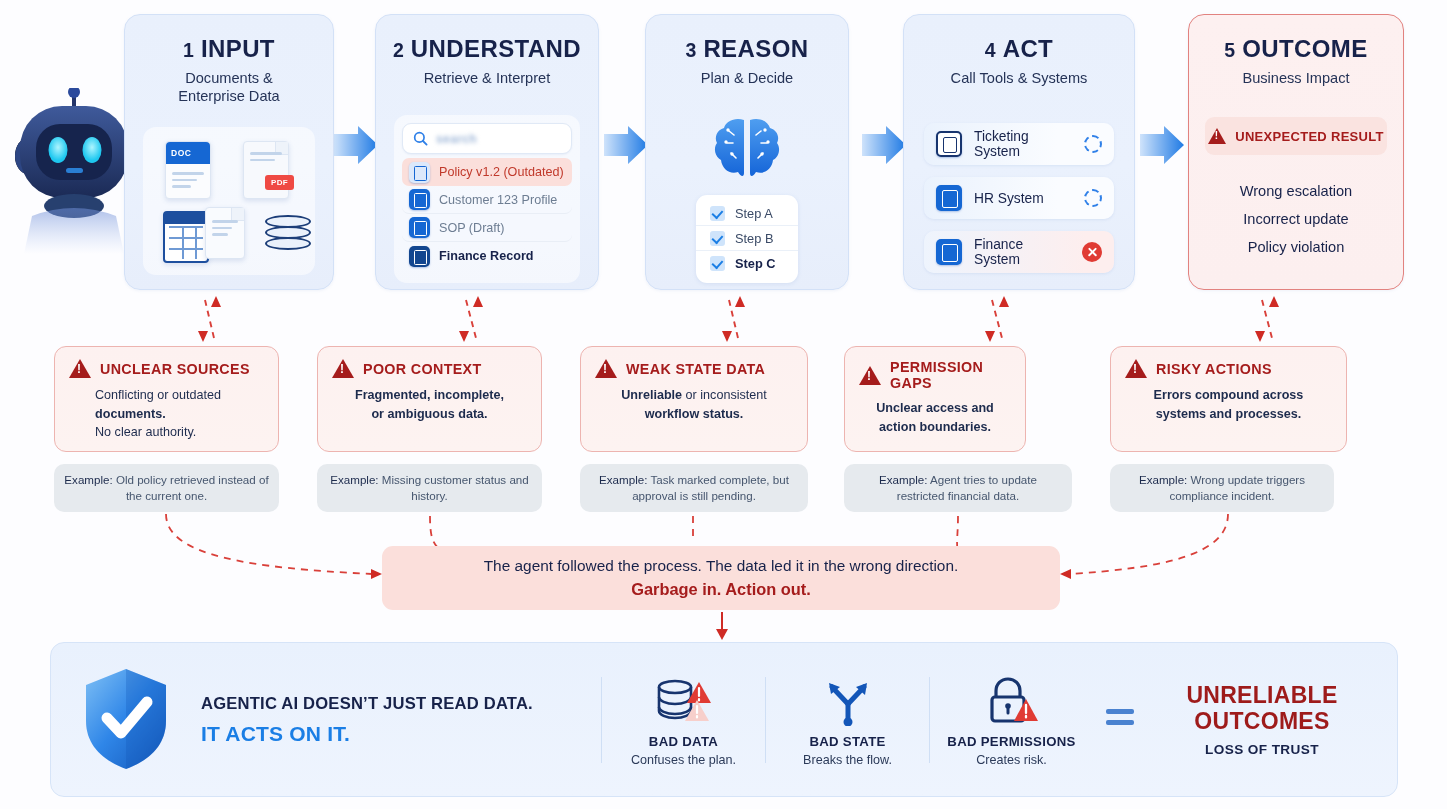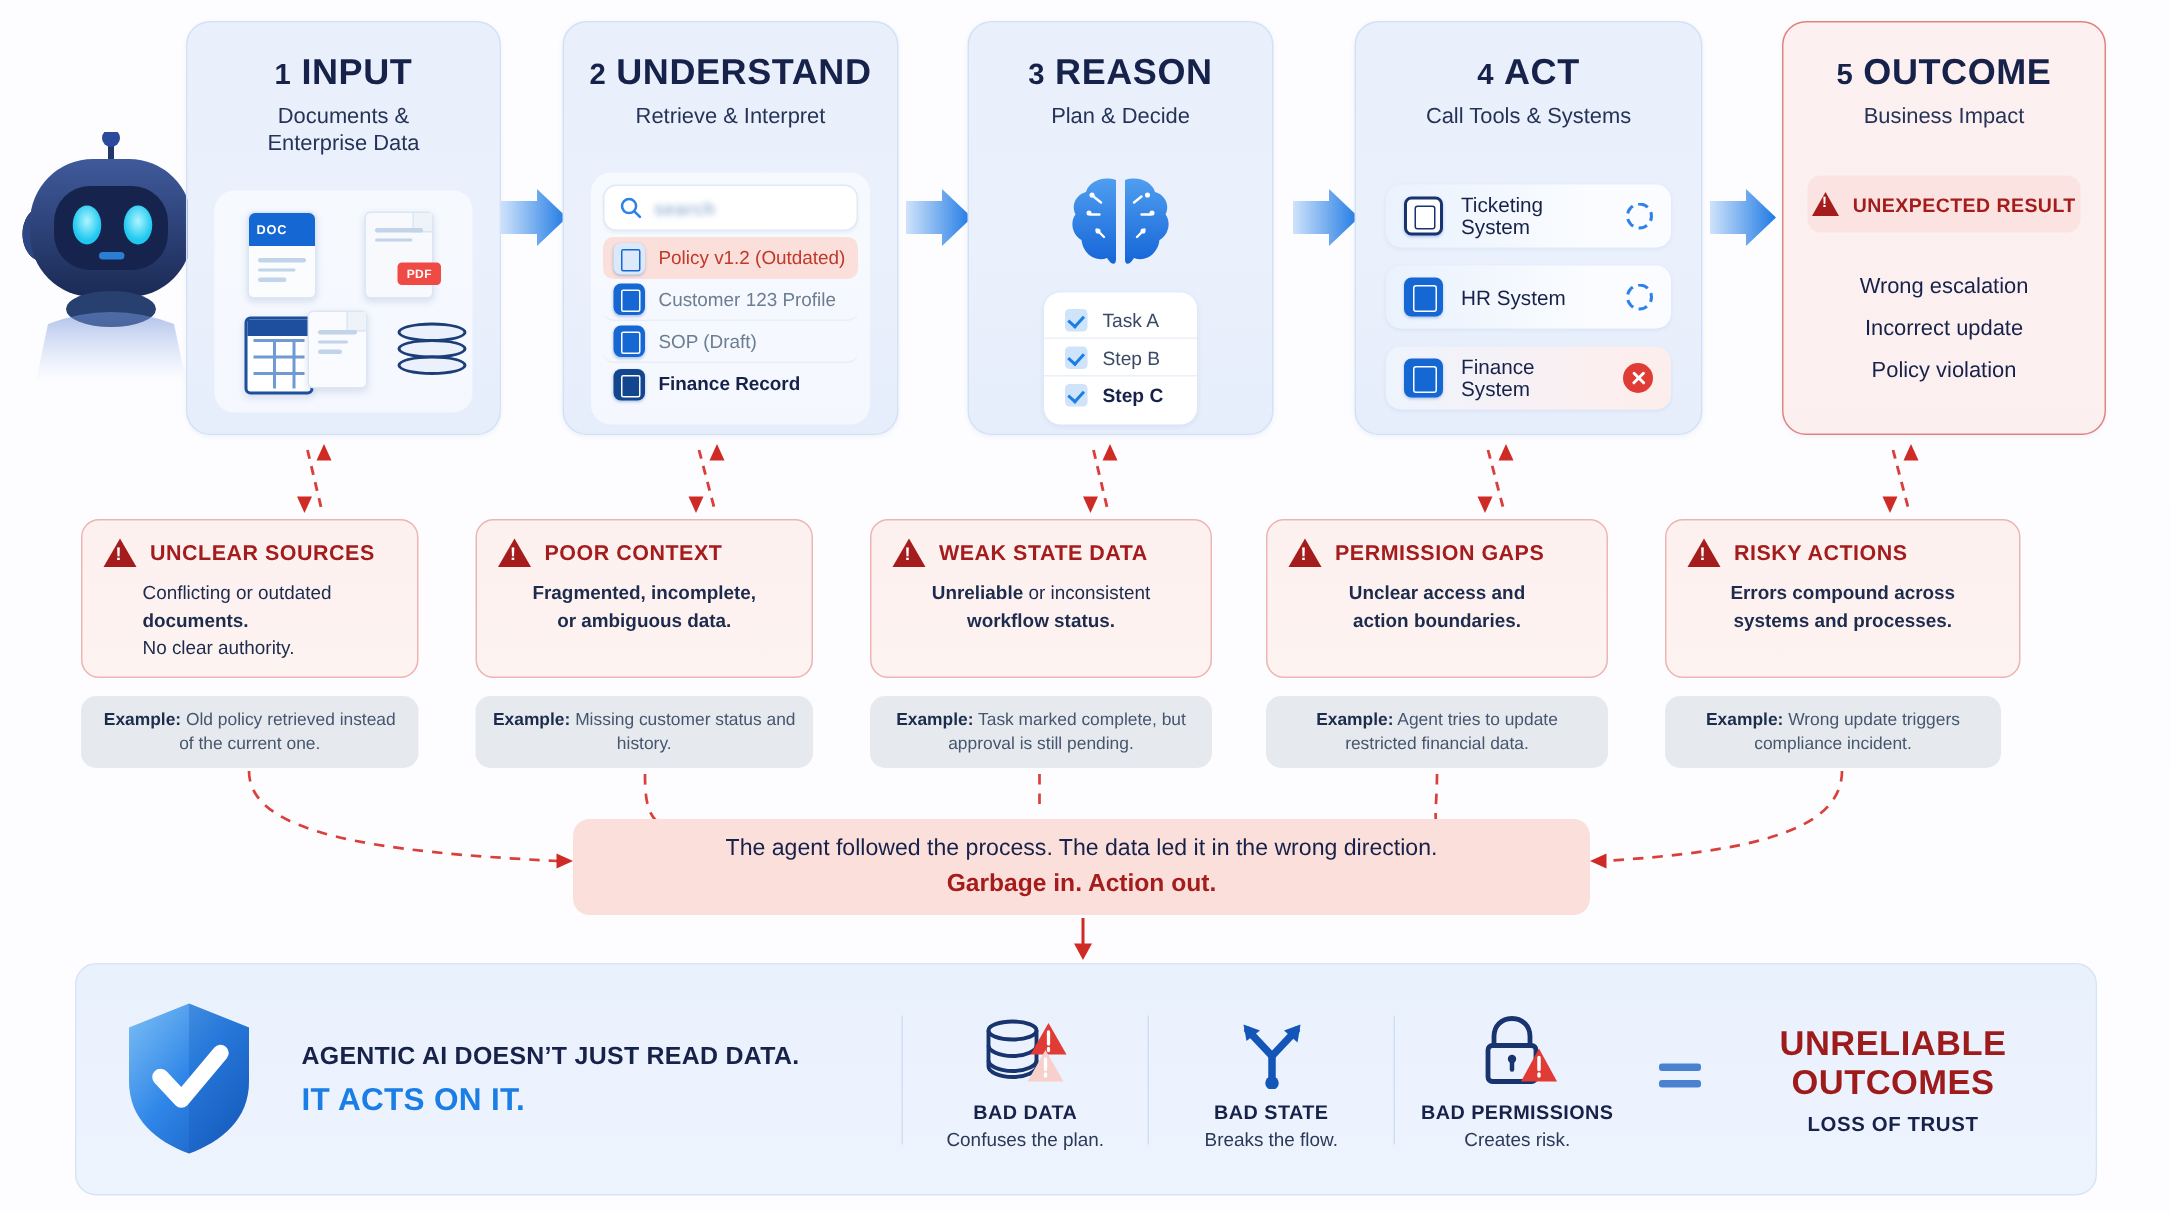--- a/index.html
+++ b/index.html
@@ -241,21 +241,21 @@
   .prob-body.indent { padding-left: 26px; }
   .prob-body b { font-weight: bold; }
 
   .example {
     position: absolute; top: 464px; height: 48px;
     background: #e6eaee; border-radius: 10px;
     display: flex; align-items: center; justify-content: center;
     text-align: center; padding: 0 10px;
     font-size: 11.6px; color: #46566e; line-height: 1.42;
   }
-  .example b { color: #1d2b4d; font-weight: bold; }
+  .example b { color: #1d2b4d; font-weight: normal; }
 
   
   #summary {
     position: absolute; left: 382px; top: 546px; width: 678px; height: 64px;
     background: #fbdfdb; border-radius: 11px;
     display: flex; flex-direction: column; align-items: center; justify-content: center;
   }
   #summary .l1 { font-size: 15.4px; color: #17224a; }
   #summary .l2 { font-size: 16.4px; font-weight: bold; color: #a51c1c; margin-top: 5px; }
 
@@ -506,21 +506,21 @@
             <circle cx="23" cy="39" r="1.7"></circle>
           <circle cx="56" cy="15" r="1.7"></circle>
             <circle cx="59" cy="27" r="1.7"></circle>
             <circle cx="53" cy="39" r="1.7"></circle>
         </g>
       </svg>
     </div>
     <div id="steps-panel">
       <div class="step-row sep">
         <span class="chk"></span>
-        <span>Task A</span>
+        <span>Step A</span>
       </div>
       <div class="step-row sep">
         <span class="chk"></span>
         <span>Step B</span>
       </div>
       <div class="step-row last">
         <span class="chk"></span>
         <span>Step C</span>
       </div>
     </div>
@@ -592,21 +592,21 @@
     <div class="prob-head">
         <span class="tri big"></span>
       <span class="prob-title">WEAK STATE DATA</span>
       </div>
     <div class="prob-body center"><b>Unreliable</b> or inconsistent<br><b>workflow status.</b></div>
   </div>
   <div class="example" style="left:580px;width:228px">
     <span><b>Example:</b> Task marked complete, but approval is still pending.</span>
   </div>
 
-  <div class="prob" style="left:844px;width:228px">
+  <div class="prob" style="left:844px;width:182px">
     <div class="prob-head">
         <span class="tri big"></span>
       <span class="prob-title">PERMISSION GAPS</span>
       </div>
     <div class="prob-body center"><b>Unclear access and</b><br><b>action boundaries.</b></div>
   </div>
   <div class="example" style="left:844px;width:228px">
     <span><b>Example:</b> Agent tries to update restricted financial data.</span>
   </div>
 

